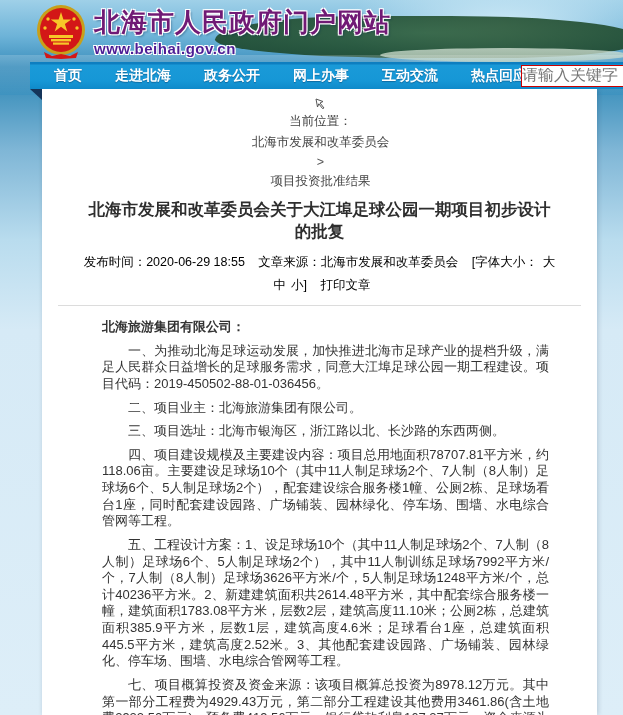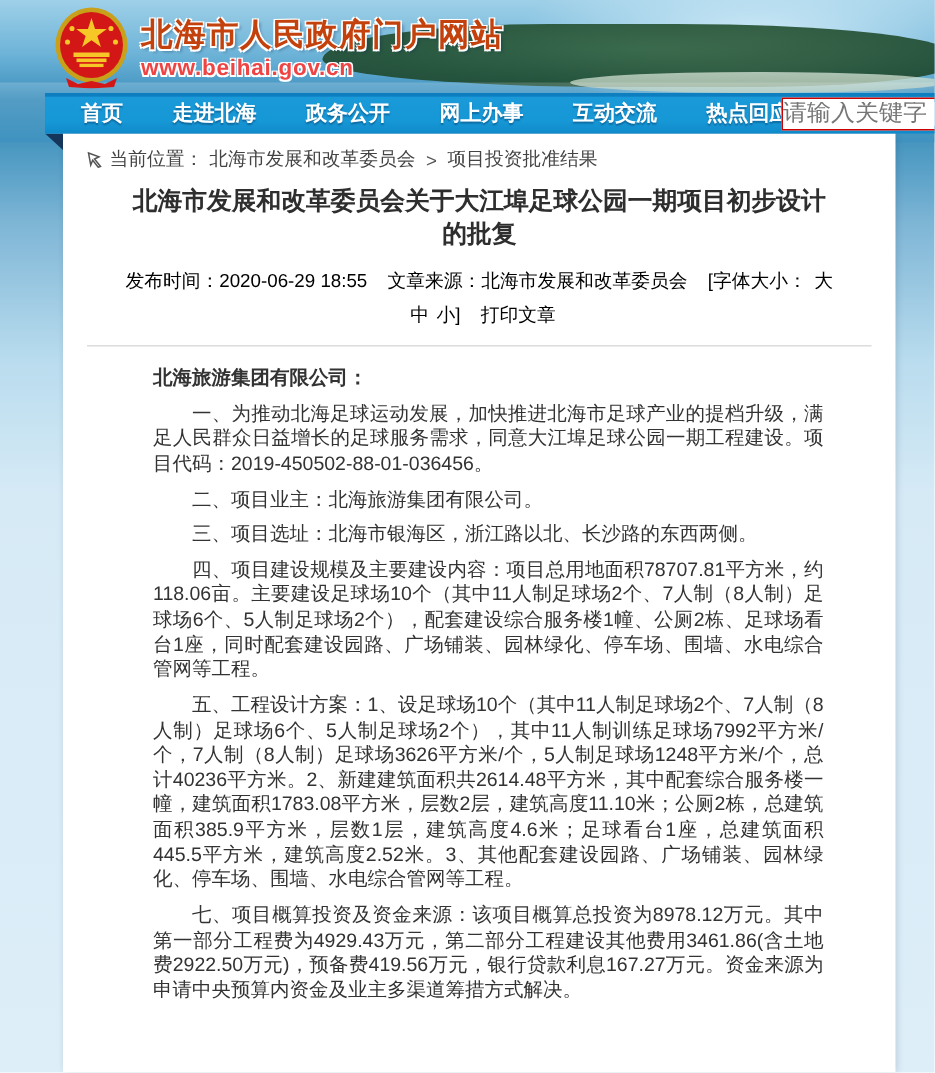--- a/index.html
+++ b/index.html
@@ -19,43 +19,43 @@
     background:radial-gradient(ellipse at 50% 40%,#2f5f3c 0%,#214d2f 60%,#1a4128 100%);
     border-radius:45% 55% 40% 60%/70% 60% 45% 55%;opacity:.9;}
   .photo .shore{position:absolute;left:380px;top:48px;width:250px;height:14px;
     background:linear-gradient(180deg,#d8e6d9,#b9cdb8);border-radius:50%;opacity:.75;}
   .photo .sea-sheen{position:absolute;left:0;top:55px;width:100%;height:40px;
     background:linear-gradient(180deg,rgba(255,255,255,.18),rgba(255,255,255,0));}
   
   .site-head{position:absolute;left:36px;top:2px;height:58px;display:flex;align-items:center;z-index:3;}
   .emblem{width:50px;height:55px;flex:0 0 auto;}
   .site-text{margin-left:8px;}
-  .site-name{font-size:21px;font-weight:bold;color:#c2410c;letter-spacing:1px;
+  .site-name{font-size:26px;font-weight:bold;color:#701a75;letter-spacing:1px;
     text-shadow:-1px -1px 0 #fff,1px -1px 0 #fff,-1px 1px 0 #fff,1px 1px 0 #fff,2px 2px 2px rgba(0,40,80,.35);}
-  .site-url{font-size:15px;font-weight:bold;color:#ef4444;margin-top:0;letter-spacing:.5px;
+  .site-url{font-size:15px;font-weight:bold;color:#4c1d95;margin-top:0;letter-spacing:.5px;
     text-shadow:-1px -1px 0 #fff,1px -1px 0 #fff,-1px 1px 0 #fff,1px 1px 0 #fff;}
   
   .nav{position:absolute;left:30px;top:62px;width:622px;height:27px;z-index:4;
     background:linear-gradient(180deg,#0d7ec0 0,#0d7ec0 2px,#1a9ad8 3px,#1697d6 70%,#0f8aca 100%);
     display:flex;align-items:center;gap:0;}
   .nav-item{color:#fff;font-size:14px;font-weight:bold;line-height:25px;margin-left:33px;
     cursor:pointer;white-space:nowrap;text-shadow:0 1px 1px rgba(0,40,80,.4);}
   .nav-item:first-child{margin-left:24px;}
   .nav-fold{position:absolute;left:30px;top:89px;width:12px;height:11px;background:#15355a;
     clip-path:polygon(0 0,100% 0,100% 100%);z-index:3;}
   .search-box{position:absolute;right:7px;top:3px;width:122px;height:20px;background:#fff;
     border:1px solid #cc0000;display:flex;align-items:center;}
   .search-box input{flex:1;border:none;outline:none;height:16px;width:90px;
     font-size:16px;color:#333;padding:0 2px 0 0;font-family:Liberation Mono, monospace;}
   .search-box input::placeholder{color:#777;}
   .search-btn{flex:0 0 16px;height:16px;border:none;background:#fff;padding:0;margin-right:1px;cursor:pointer;}
   
   .card{position:absolute;left:42px;top:89px;width:555px;height:626px;background:#fff;
     box-shadow:1px 0 5px rgba(0,30,60,.18);z-index:2;box-sizing:border-box;padding:6px 14px 0 14px;}
-  .breadcrumb{font-size:12.5px;color:#444;margin:3px 0 7px 2px;display:flex;align-items:center;gap:4px;}
+  .breadcrumb{font-size:12.5px;color:#444;margin:3px 0 7px 2px;display:flex;align-items:center;gap:4px;flex-direction:column;}
   .breadcrumb .sep{margin:0 3px;color:#555;}
   .crumb-link{cursor:pointer;}
   .doc-title{font-size:16.5px;font-weight:bold;color:#2e2e2e;text-align:center;margin:8px 26px 8px 26px;line-height:1.35;}
   .meta{font-size:12.5px;color:#000000;text-align:center;line-height:1.9;max-width:472px;margin:0 auto;}
   .meta .gap{display:inline-block;width:10px;}
   .meta .sz{margin-left:5px;cursor:pointer;}
   .meta .print{margin-left:10px;cursor:pointer;}
   .divider{border:none;border-top:1px solid #dcdcdc;margin:7px 2px 0 2px;}
   .article{padding:13px 34px 0 46px;font-size:13px;color:#333;line-height:1.28;text-align:justify;}
   .article p{margin:0 0 7px 0;text-indent:2em;}

